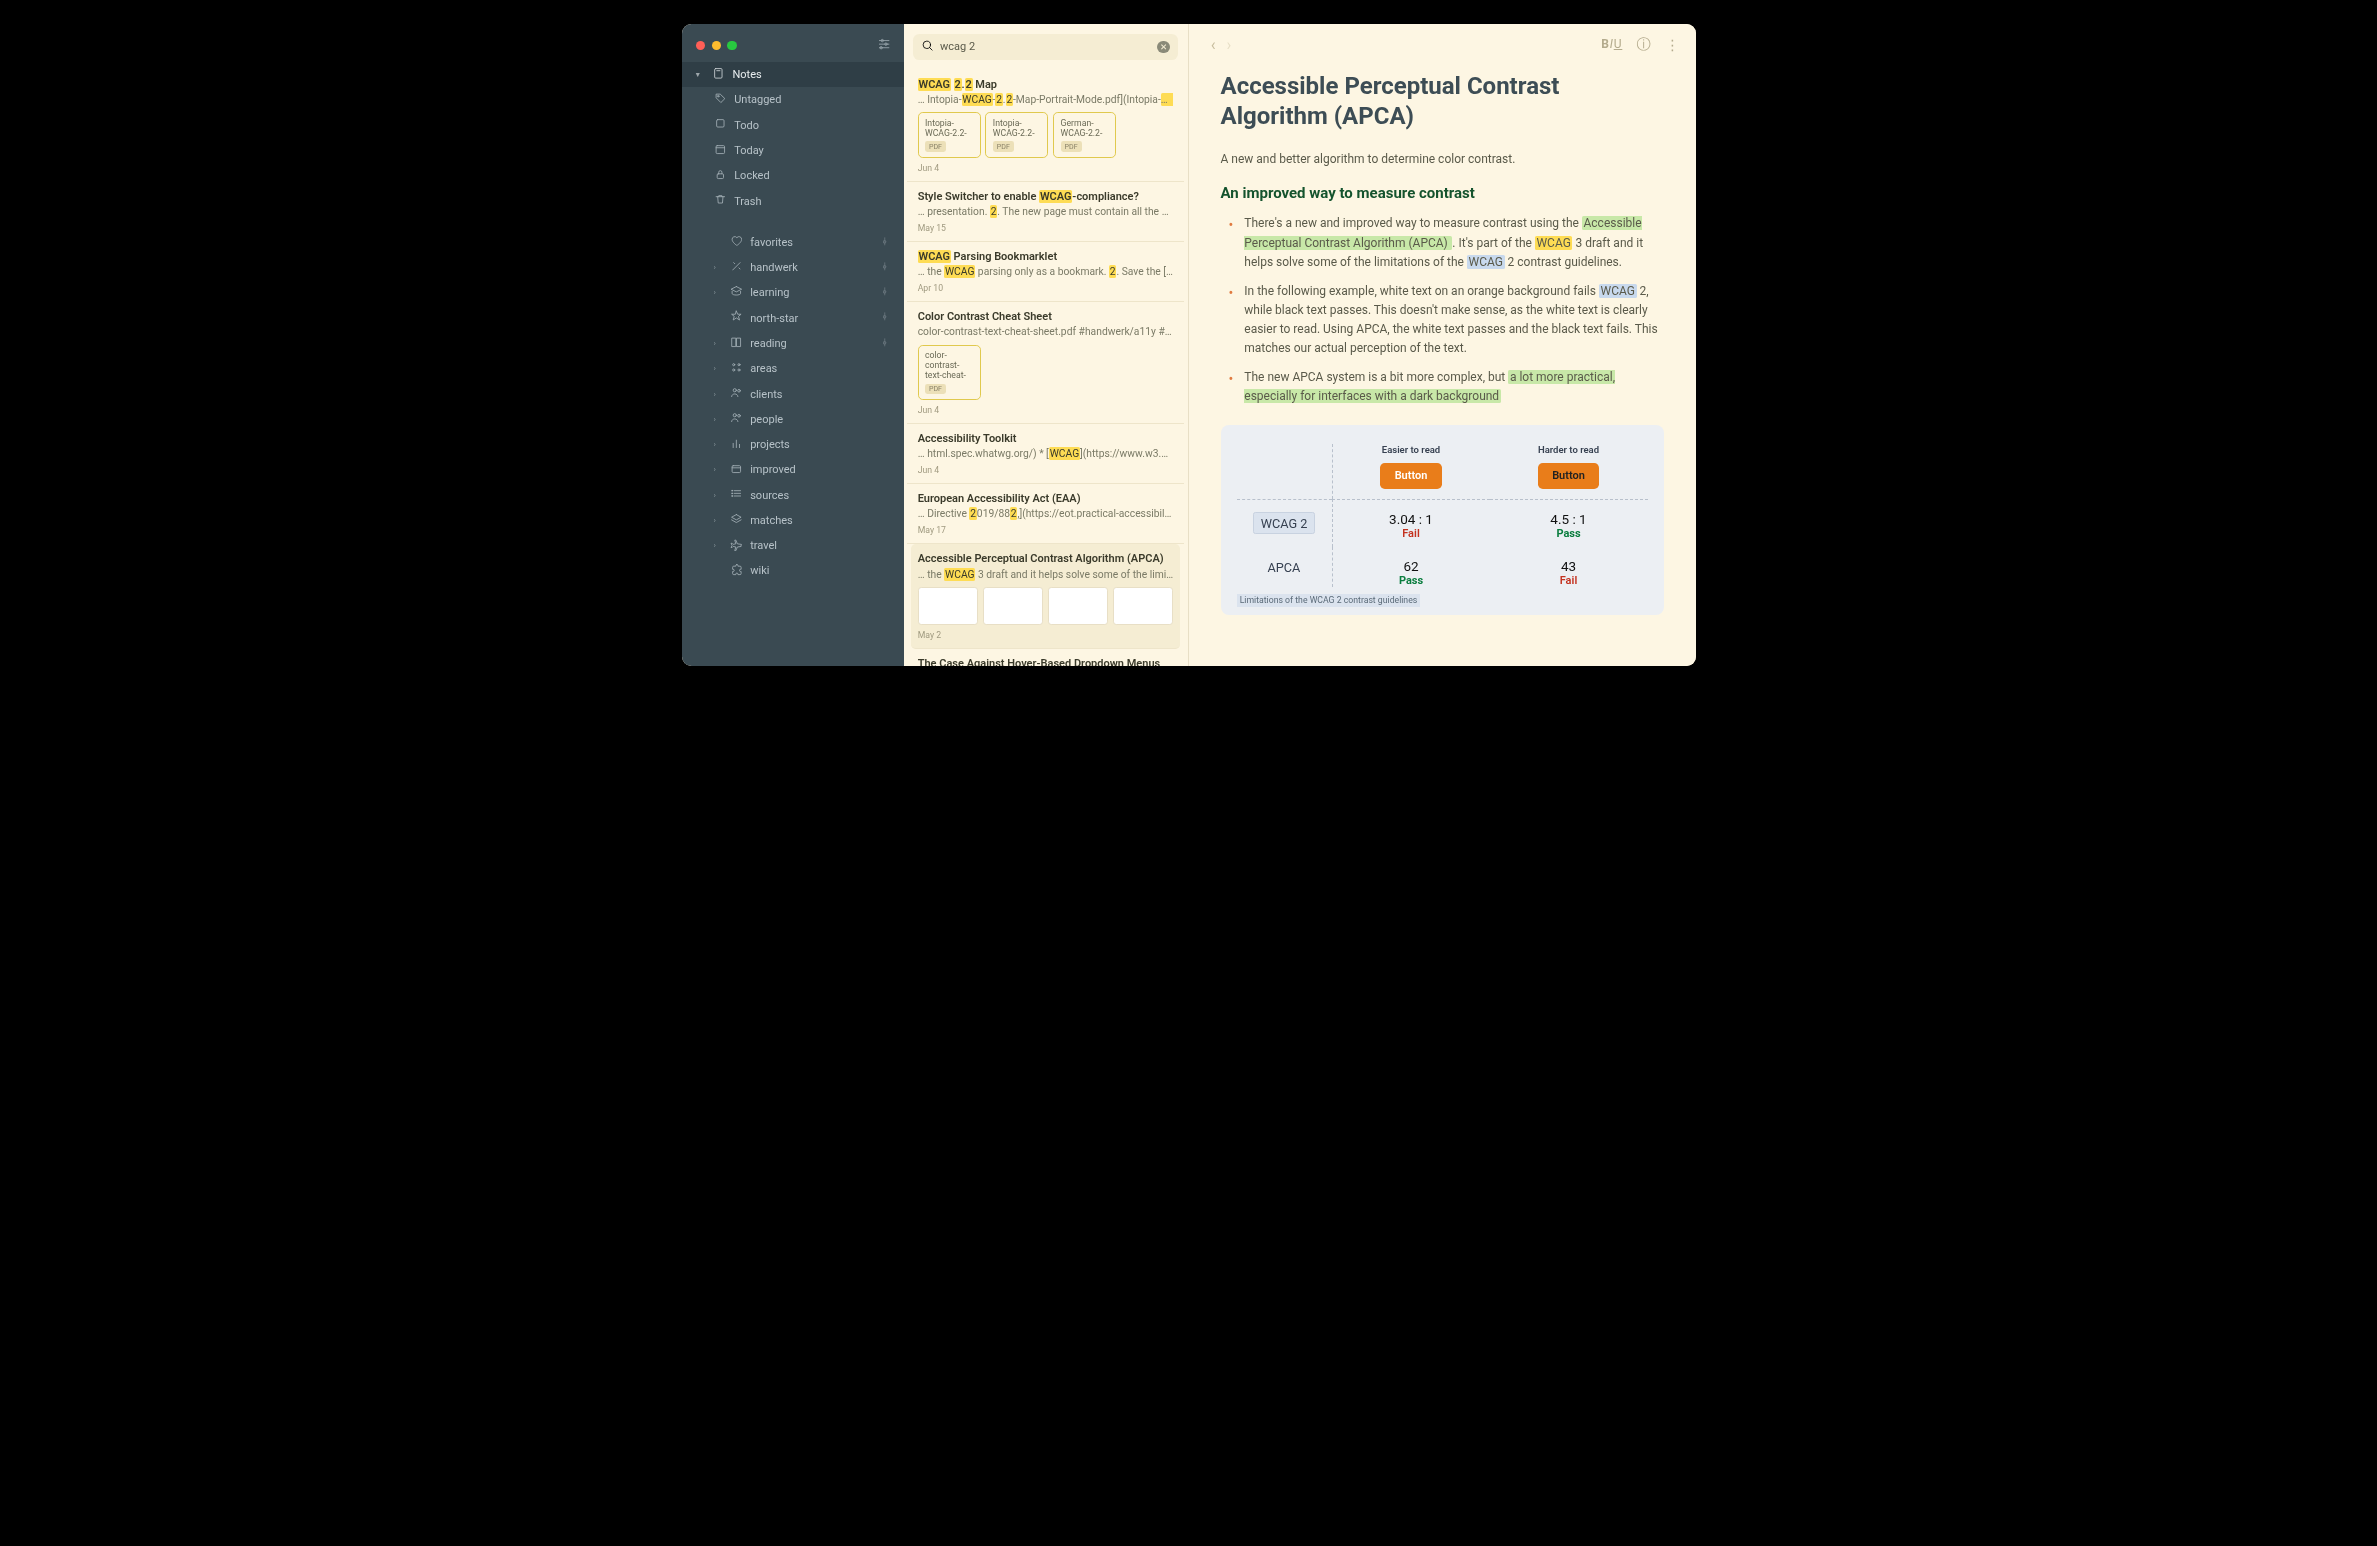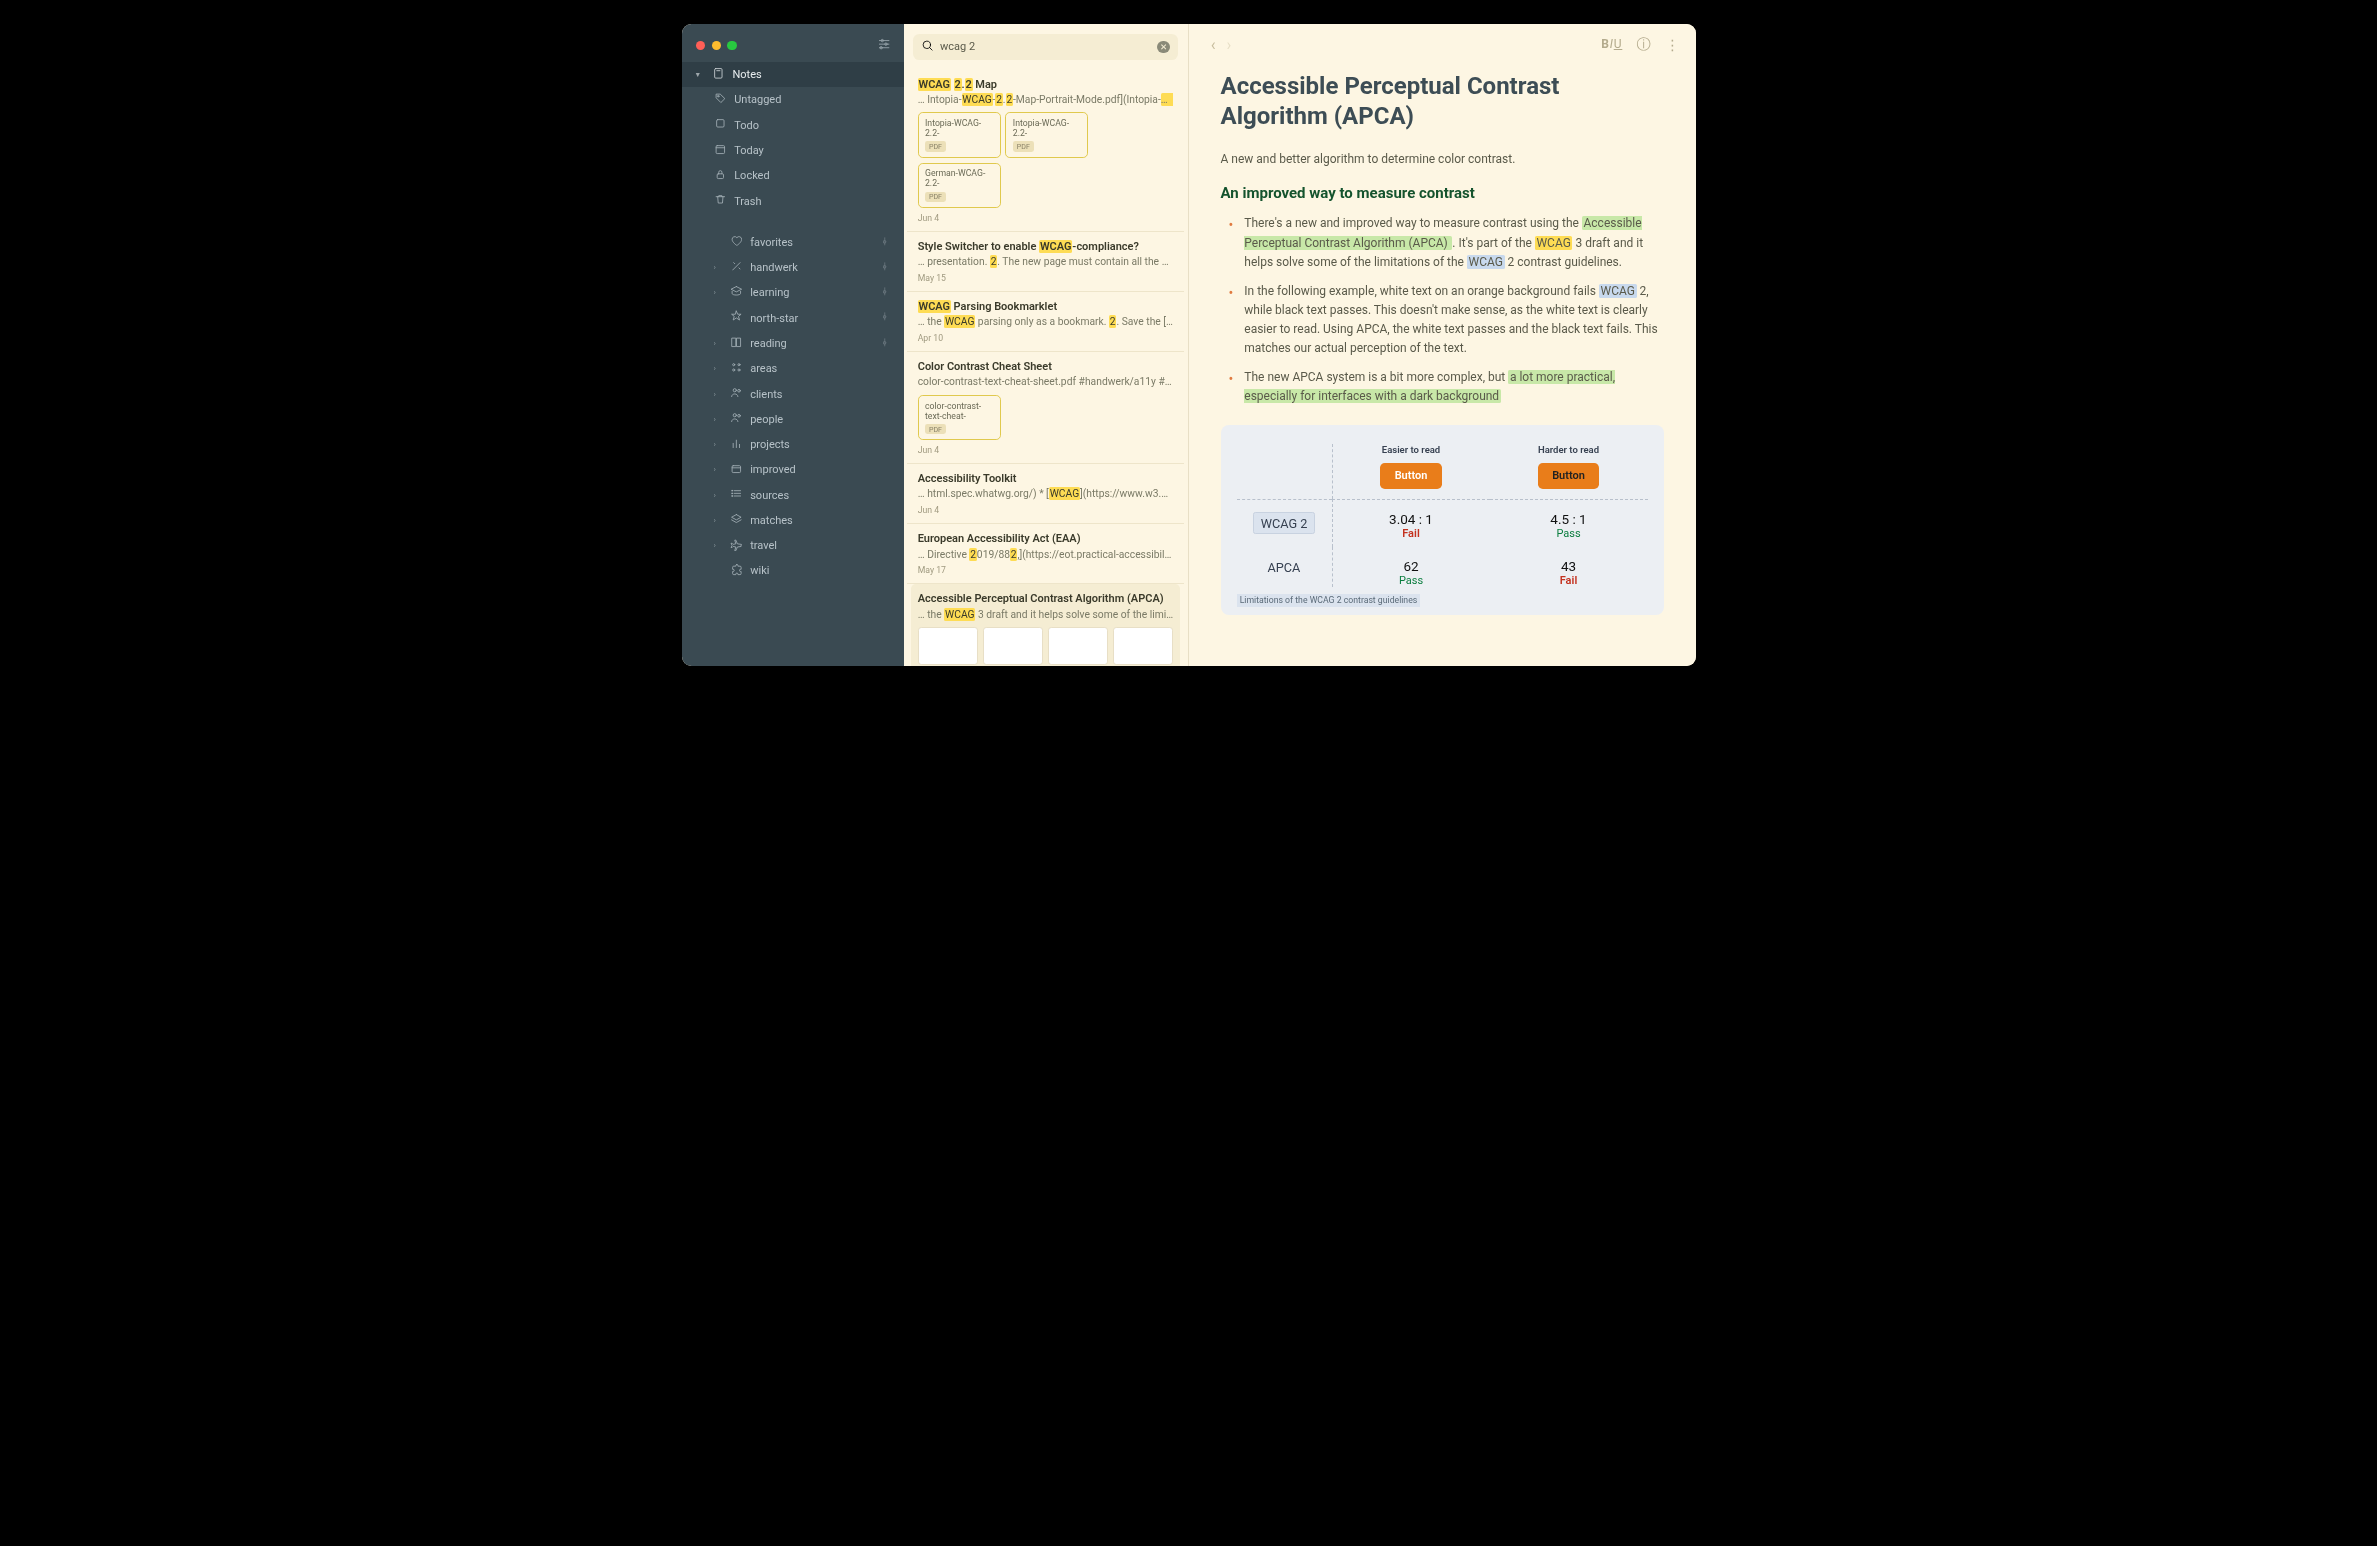--- a/index.html
+++ b/index.html
@@ -26,21 +26,21 @@
   .searchbar input{border:none;background:transparent;flex:1;font-size:11px;color:#5a5a4a;outline:none}
   .clear{width:12.7px;height:12.7px;border-radius:50%;background:#8a8a78;color:#f5edd3;font-size:8.7px;display:flex;align-items:center;justify-content:center;cursor:pointer}
   .reslist{flex:1;overflow-y:auto;padding:0 3.2px}
   .res{padding:8px 11px 8px;border-bottom:0.8px solid #eee5ca}
   .res.sel{background:#f5edd3;border-radius:4.8px;margin:0 4.8px;padding:8px 6.3px}
   .res h4{font-size:11px;font-weight:600;color:#3a3a2a;margin-bottom:2.4px}
   .res .snip{font-size:10.3px;color:#7a7a66;white-space:nowrap;overflow:hidden;text-overflow:ellipsis}
   .res .date{font-size:8.7px;color:#a09a80;margin-top:4.8px}
   .hl{background:#fedc54;color:#3a3a2a;padding:0 0.8px;border-radius:1.6px}
   .attachments{display:flex;gap:4.8px;margin-top:6.3px;flex-wrap:wrap}
-  .att{border:0.8px solid #e0c94d;border-radius:4.8px;padding:4.8px 6.3px;font-size:8.7px;color:#6a6a56;width:83px}
+  .att{border:0.8px solid #e0c94d;border-radius:4.8px;padding:4.8px 6.3px;font-size:8.7px;color:#6a6a56;width:63px}
   .att .badge{display:inline-block;background:#ece0b8;color:#8a8268;font-size:7.1px;padding:0.8px 4px;border-radius:2.4px;margin-top:3.2px}
   .thumbs{display:flex;gap:4.8px;margin-top:6.3px}
   .thumb{width:63px;height:38px;background:#fff;border:0.8px solid #e8dfc6;border-radius:3.2px;font-size:4.8px;padding:2.4px;color:#777;overflow:hidden}
   
   .note{flex:1;background:#fdf6e3;display:flex;flex-direction:column;overflow:hidden}
   .note-toolbar{display:flex;justify-content:flex-end;align-items:center;gap:14.3px;padding:11px 16px;color:#b3aa8c}
   .note-toolbar .nav{display:flex;gap:11px;margin-right:auto;margin-left:6.3px;font-size:16px;color:#c7bd9d}
   .note-toolbar .nav span{cursor:pointer}
   .biu{font-family:Georgia,serif;letter-spacing:0.8px;font-size:12px;color:#b3aa8c}
   .biu b{font-weight:700}.biu i{font-style:italic}.biu u{text-decoration:underline}
@@ -56,21 +56,21 @@
   .mk-y{background:#fedc54;padding:0 1.6px;border-radius:1.6px}
   .mk-b{background:#c8d9ed;padding:0 1.6px;border-radius:1.6px}
   .compare-card{background:#eceff3;border-radius:8px;margin-top:19px;padding:19px 16px 8px}
   .compare-grid{display:grid;grid-template-columns:95px 1fr 1fr;text-align:center;font-size:11px;color:#374151}
   .compare-grid .colh{font-size:9.5px;font-weight:600;color:#374151;padding-bottom:8px}
   .compare-grid .btn{display:inline-block;background:#e97d1a;color:#fff;padding:6.3px 14.3px;border-radius:4.8px;font-weight:600;font-size:11px;margin-bottom:10px}
   .compare-grid .btn.dark{color:#222}
   .compare-grid .rowlabel{font-size:12.7px;color:#374151;padding:12.7px 0;text-align:center}
   .compare-grid .wcagbox{display:inline-block;background:#dbe3ee;padding:2.4px 6.3px;border-radius:2.4px;border:0.8px solid #c8d2e0}
   .compare-grid .val{font-size:13.5px;color:#111;padding-top:11px}
-  .compare-grid .pass{color:#0a7d3e;font-weight:400;font-size:11px}
+  .compare-grid .pass{color:#0a7d3e;font-weight:700;font-size:11px}
   .compare-grid .fail{color:#c4321f;font-weight:600;font-size:11px}
   .dashv{border-left:0.8px dashed #b8c0cc}
   .dashh{border-top:0.8px dashed #b8c0cc}
   .caption{font-size:8.7px;color:#5a6a78;background:#dbe3ee;display:inline-block;padding:1.6px 3.2px;margin-top:6.3px}
   
   svg{width:12.7px;height:12.7px;stroke:currentColor;fill:none;stroke-width:1.6;stroke-linecap:round;stroke-linejoin:round}
 </style>
 </head>
 <body>
 

